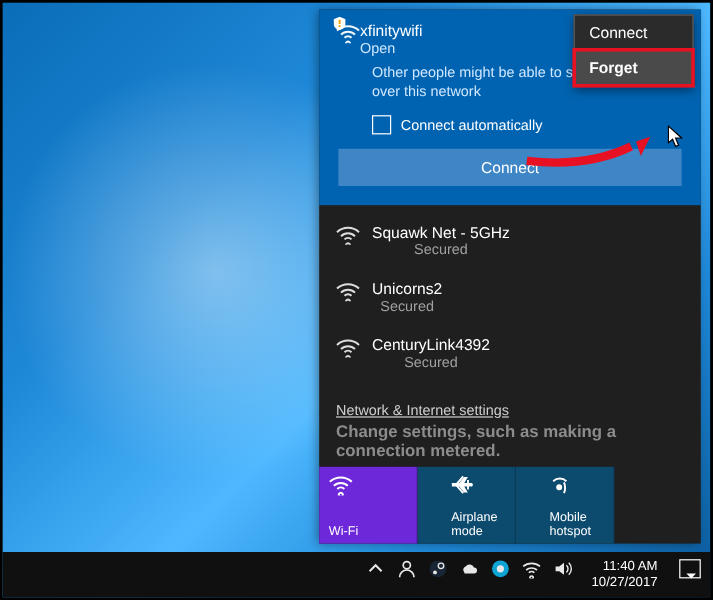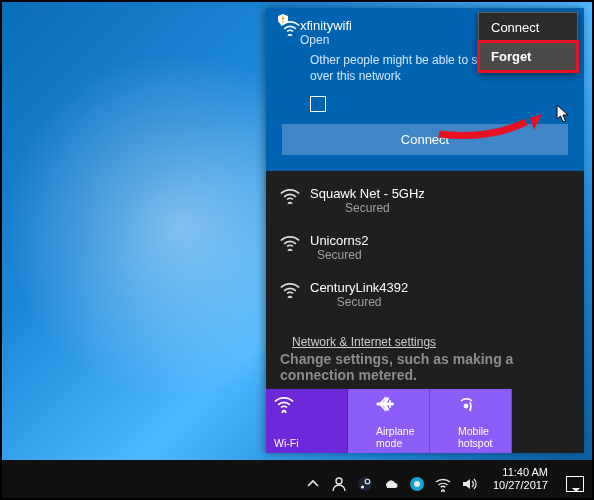--- a/index.html
+++ b/index.html
@@ -87,48 +87,48 @@
     pointer-events:none;
   }
 
   .other-nets { flex:1; padding:6px 14px 0 14px;text-align:center; }
   .onet { display:flex; gap:10px; padding:9px 0; }
   .onet .wifi-icon{ opacity:.85; margin-top:2px;}
   .onet-name{ font-size:13px; }
   .onet-sub{ font-size:12px; color:#a0a0a0; }
 
   .settings-link{
-    padding:0 14px 2px 26px;
+    padding:0 14px 2px 14px;
   }
   .settings-link a{
     color:#cfcfcf; font-size:12px; text-decoration:underline;
   }
   .settings-sub{ color:#8c8c8c; font-size:14px; padding:0 14px 6px 14px;font-weight:bold;}
 
   .tiles{ display:flex; }
   .tile{
     flex:0 0 82px; height:64px;
     padding:6px 8px 4px 8px;
     color:#fff; font-size:10.5px;
     display:flex; flex-direction:column; justify-content:space-between;
     border-right:1px solid rgba(0,0,0,.2);
   }
   .tile.active{ background:#6d28d9; }
-  .tile:not(.active){ background:#8b5cf6;padding-left:28px; }
+  .tile:not(.active){ background:#0c4a6e;padding-left:28px; }
   .tile-icon{ height:22px; }
   .tile-icon svg{ width:20px; height:18px; fill:#fff; stroke:#fff; }
 
   
   .taskbar{
     position:absolute; left:0; right:0; bottom:0;
     height:38px; background:#101010;
     display:flex; align-items:center; justify-content:flex-end;
     padding-right:8px; color:#fff;
   }
-  .tray{ display:flex; align-items:flex-end; gap:10px; }
+  .tray{ display:flex; align-items:flex-start; gap:10px; }
   .tray-icon{ width:16px; height:16px; display:flex; align-items:center; justify-content:center; color:#fff; opacity:.9;}
   .tray-icon svg{ width:16px;height:16px;}
   .clock{ text-align:right; font-size:11px; line-height:1.15; margin-left:6px;}
   .action-center{ margin-left:8px; width:18px;height:16px; border:1.5px solid #fff; position:relative;}
   .action-center::after{content:"";position:absolute;bottom:-5px;right:3px;width:0;height:0;border:4px solid transparent;border-top-color:#fff;}
 </style>
 </head>
 <body>
 
 <div class="desktop"></div>
@@ -151,20 +151,21 @@
           </svg>
       </div>
       <div>
         <div class="net-name">xfinitywifi</div>
         <div class="net-sub">Open</div>
       </div>
     </div>
     <div class="warn-text">Other people might be able to see info you send over this network</div>
     <div class="checkbox-row">
       <div class="cb"></div>
+      <div class="cb-label">Connect automatically</div>
     </div>
     <div class="connect-btn">Connect</div>
 
     <div class="context-menu">
       <div class="context-item">Connect</div>
       <div class="context-item hover">
         <span>Forget</span>
         <div class="forget-highlight"></div>
       </div>
     </div>

